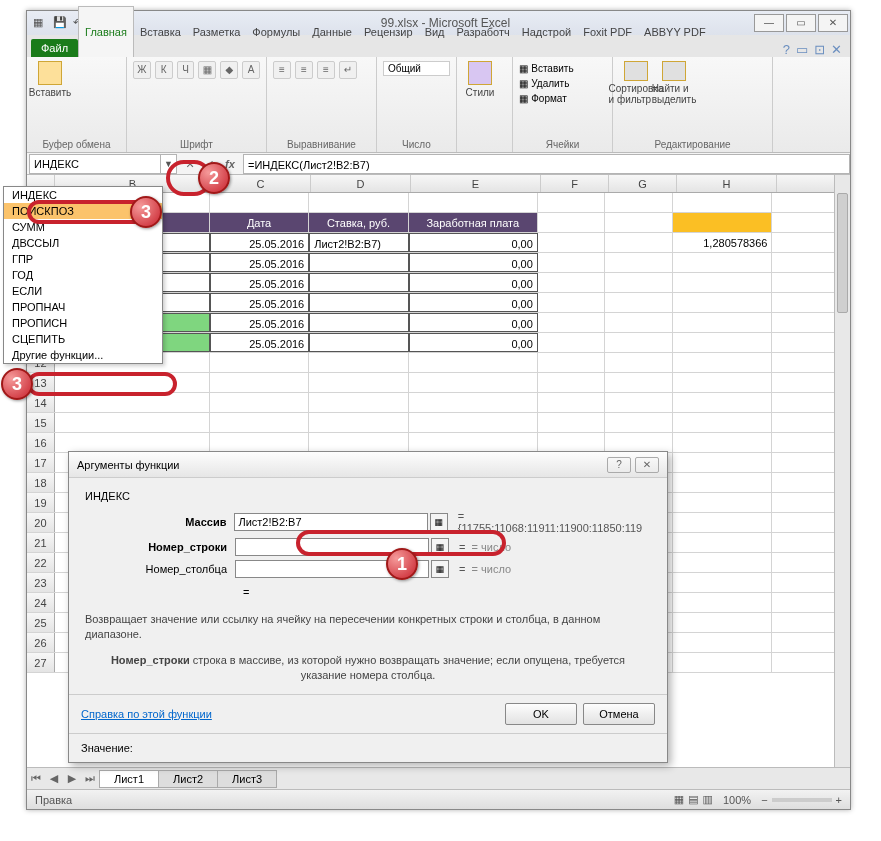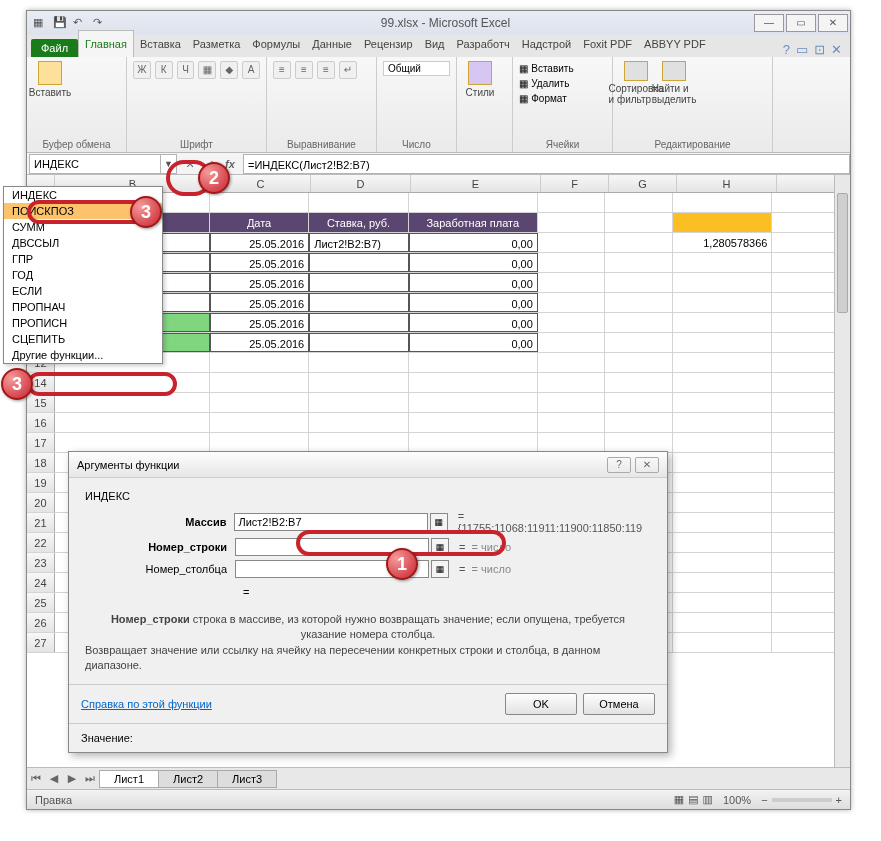--- a/index.html
+++ b/index.html
@@ -8,21 +8,21 @@
 
 .titlebar { height: 24px; background: linear-gradient(#e8ecf4,#dde2ec); display: flex; align-items: center; font-size: 12px; }
 .titlebar .qat { width: 110px; display: flex; gap: 6px; padding-left: 6px; align-items: center; }
 .titlebar .qat-icon { width: 14px; height: 14px; font-size: 11px; color: #555; }
 .titlebar .title { flex: 1; text-align: center; color: #555; font-size: 12px; }
 .winbtns { display: flex; gap: 0; }
 .winbtns div { width: 30px; height: 18px; border: 1px solid #999; background: #f4f4f4; text-align: center; font-size: 10px; line-height: 16px; color: #555; margin-right: 2px; }
 
 .ribbon-tabs { height: 22px; background: #e6e6e6; display: flex; align-items: flex-end; padding-left: 4px; font-size: 11px; }
 .ribbon-tabs .file { background: #1a7b1a; color: #fff; padding: 3px 10px; border-radius: 2px 2px 0 0; }
-.ribbon-tabs .tab { padding: 7px 6px; color: #444; }
+.ribbon-tabs .tab { padding: 19px 6px; color: #444; }
 .ribbon-tabs .tab.active { background: #f5f5f5; color: #1a7b1a; border: 1px solid #bbb; border-bottom: none; }
 .ribbon-tabs .right-icons { margin-left: auto; display: flex; gap: 6px; padding-right: 8px; color: #6a8ebf; font-size: 13px; }
 
 .ribbon-body { height: 96px; background: linear-gradient(#f8f8f8,#eaeaea); border-bottom: 1px solid #bbb; display: flex; font-size: 11px; }
 .rgroup { border-right: 1px solid #ccc; padding: 4px 6px 2px 6px; display: flex; flex-direction: column; justify-content: space-between; }
 .rgroup-label { font-size: 10px; color: #666; text-align: center; margin-top: 2px; }
 .rgroup .toolrow { display: flex; gap: 4px; align-items: center; }
 .tool-icon { width: 18px; height: 18px; background: #f0f0f0; border: 1px solid #ccc; font-size: 10px; text-align: center; line-height: 16px; color: #666; border-radius: 2px; }
 .tool-big { width: 34px; height: 44px; display: flex; flex-direction: column; align-items: center; font-size: 10px; color: #444; gap: 2px;}
 .tool-big .bicon { width: 24px; height: 24px; background: #fde09a; border: 1px solid #cfa636; }
@@ -298,20 +298,31 @@
           <div class="gcell" style="width: 156px;"></div>
           <div class="gcell" style="width: 100px;"></div>
           <div class="gcell" style="width: 100px;"></div>
           <div class="gcell" style="width: 130px;"></div>
           <div class="gcell" style="width: 68px;"></div>
           <div class="gcell" style="width: 68px;"></div>
           <div class="gcell" style="width: 100px;"></div>
           <div class="gcell" style="width: 78px;"></div>
         </div>
         <div class="grow">
+          <div class="row-header">13</div>
+          <div class="gcell" style="width: 156px;"></div>
+          <div class="gcell" style="width: 100px;"></div>
+          <div class="gcell" style="width: 100px;"></div>
+          <div class="gcell" style="width: 130px;"></div>
+          <div class="gcell" style="width: 68px;"></div>
+          <div class="gcell" style="width: 68px;"></div>
+          <div class="gcell" style="width: 100px;"></div>
+          <div class="gcell" style="width: 78px;"></div>
+        </div>
+        <div class="grow">
           <div class="row-header">14</div>
           <div class="gcell" style="width: 156px;"></div>
           <div class="gcell" style="width: 100px;"></div>
           <div class="gcell" style="width: 100px;"></div>
           <div class="gcell" style="width: 130px;"></div>
           <div class="gcell" style="width: 68px;"></div>
           <div class="gcell" style="width: 68px;"></div>
           <div class="gcell" style="width: 100px;"></div>
           <div class="gcell" style="width: 78px;"></div>
         </div>
@@ -524,22 +535,22 @@
       <div class="result"><span>=</span>&nbsp;&nbsp;<span style="color:#888">= число</span></div>
     </div>
     <div class="arg-row">
       <label>Номер_столбца</label>
       <input style="">
       <div class="ref-btn">▦</div>
       <div class="result"><span>=</span>&nbsp;&nbsp;<span style="color:#888">= число</span></div>
     </div>
     <div style="margin:8px 0 4px 158px">=</div>
     <div class="dialog-desc">
+      <div>Возвращает значение или ссылку на ячейку на пересечении конкретных строки и столбца, в данном диапазоне.</div>
       <div style="text-align:center;margin-top:10px;padding:0 20px"><span class="bold">Номер_строки</span><span> строка в массиве, из которой нужно возвращать значение; если опущена, требуется указание номера столбца.</span></div>
-      <div>Возвращает значение или ссылку на ячейку на пересечении конкретных строки и столбца, в данном диапазоне.</div>
     </div>
   </div>
   <div class="dialog-footer" style="border-top:1px solid #ccc">
     <a href="#">Справка по этой функции</a>
     <div class="spacer"></div>
     <button>OK</button>
     <button>Отмена</button>
   </div>
   <div class="dialog-footer">
     <span>Значение:</span>

